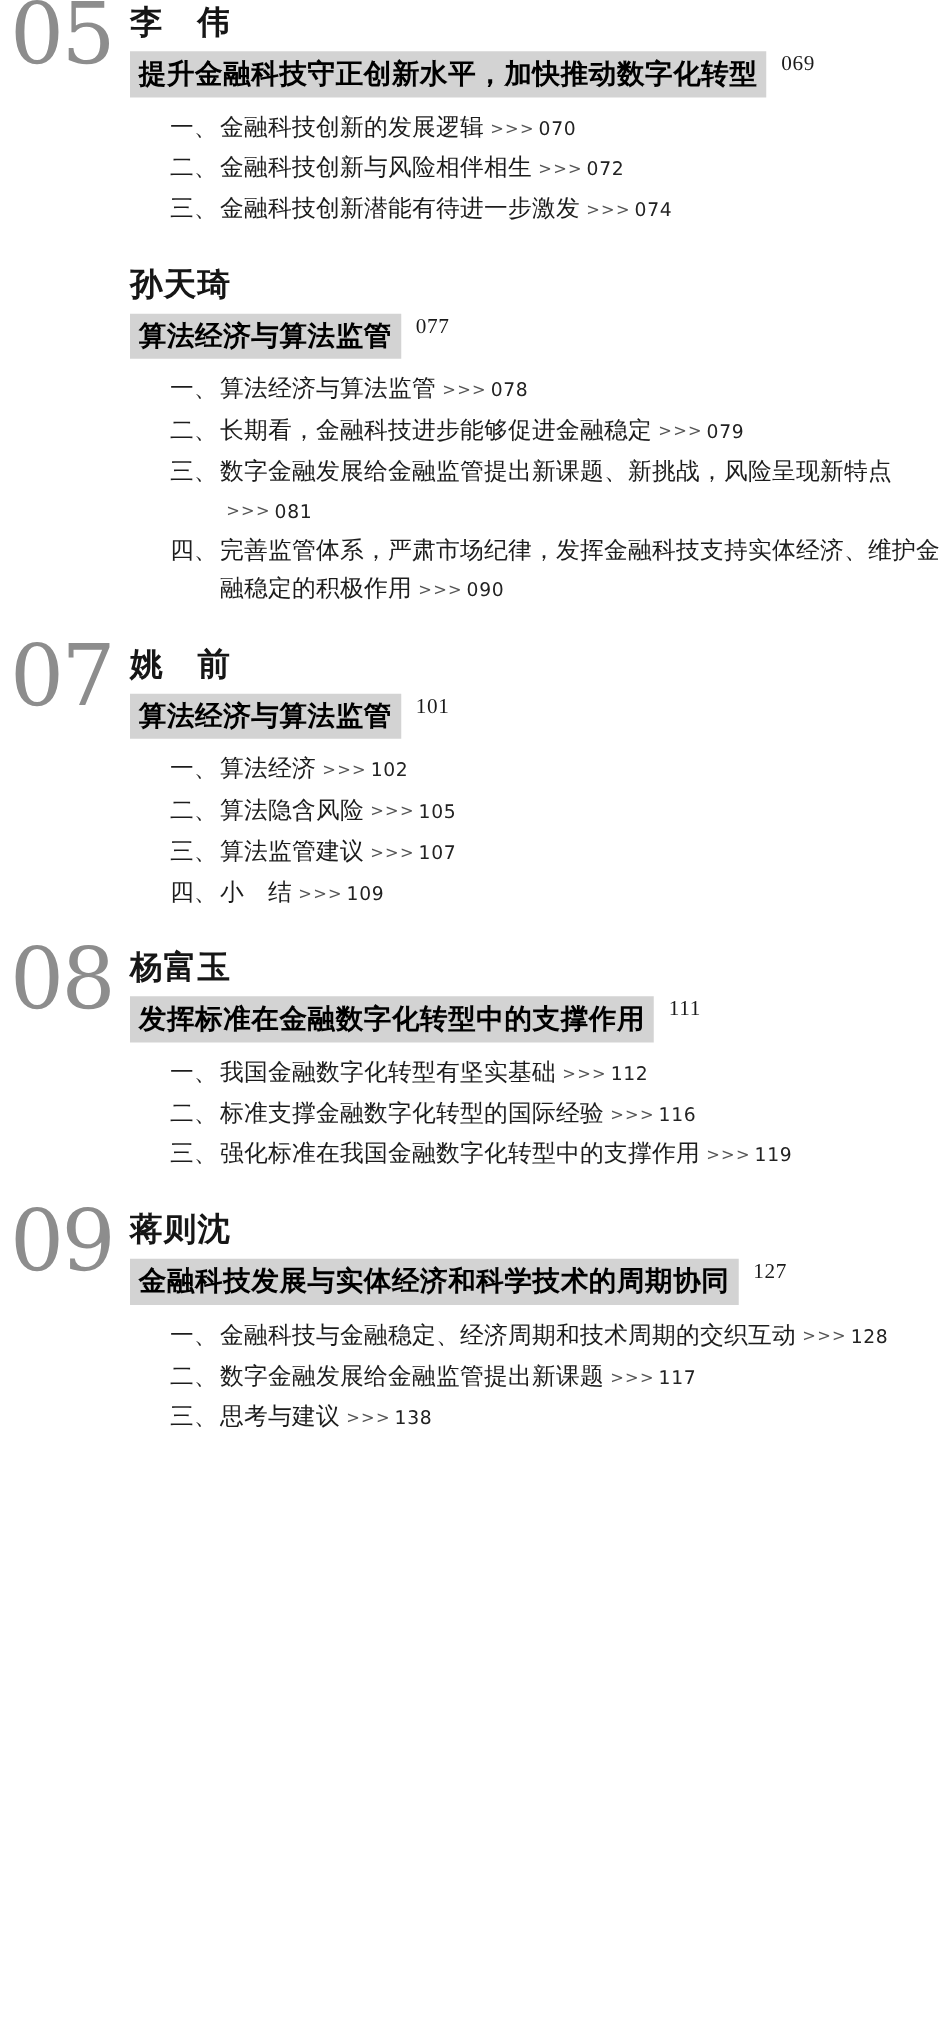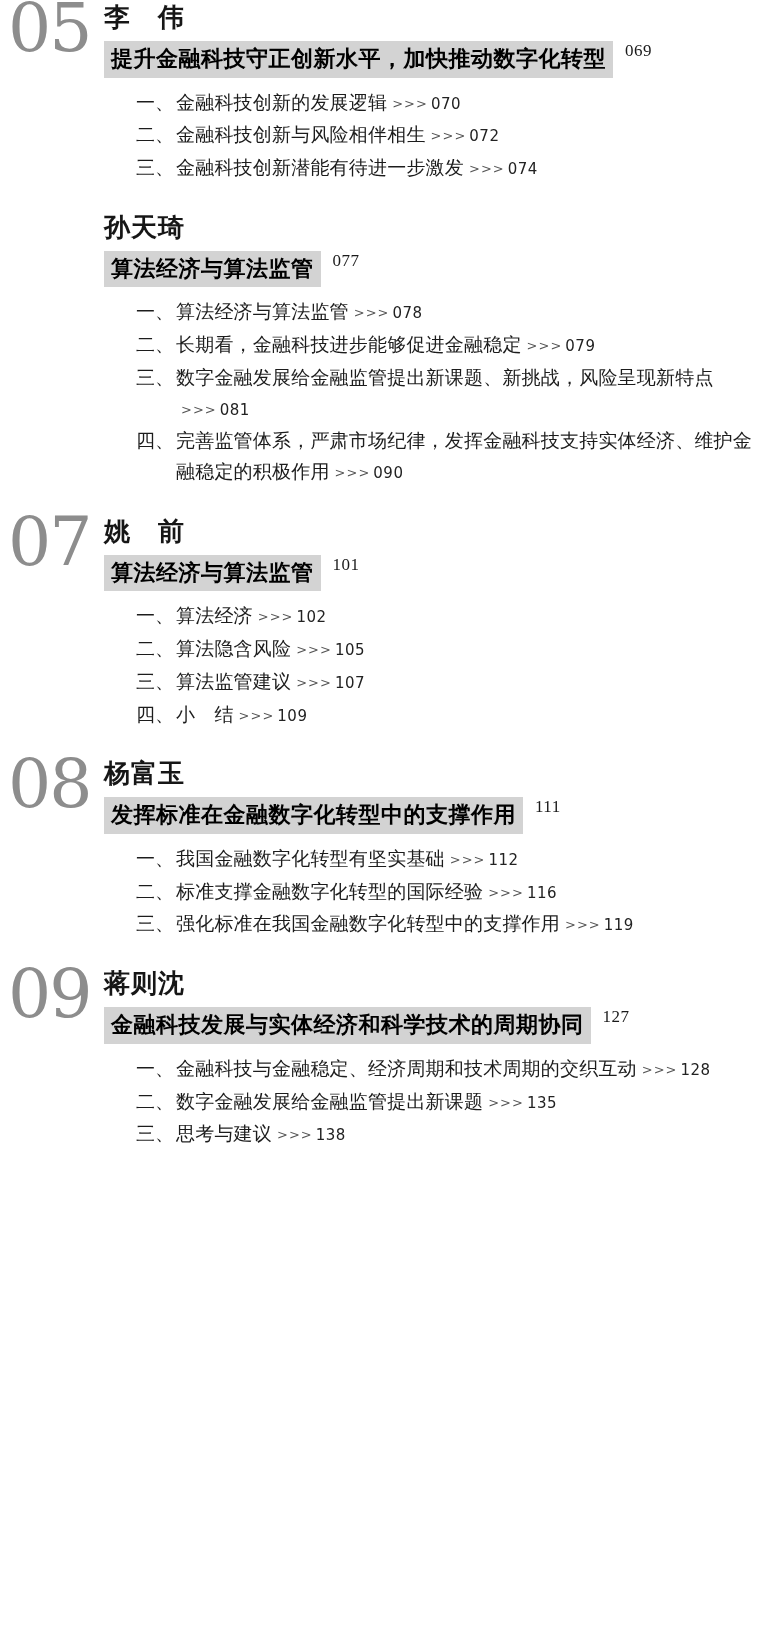--- a/index.html
+++ b/index.html
@@ -213,21 +213,21 @@
           <span class="title">金融科技发展与实体经济和科学技术的周期协同</span>
           <span class="title-page">127</span>
         </div>
         <div class="subs">
           <div class="sub">
             <span class="sub-idx">一、</span>
             <span class="sub-body"><span class="sub-text">金融科技与金融稳定、经济周期和技术周期的交织互动</span><span class="arrows">&gt;&gt;&gt;</span><span class="pg">128</span></span>
           </div>
           <div class="sub">
             <span class="sub-idx">二、</span>
-            <span class="sub-body"><span class="sub-text">数字金融发展给金融监管提出新课题</span><span class="arrows">&gt;&gt;&gt;</span><span class="pg">135</span></span>
+            <span class="sub-body"><span class="sub-text">数字金融发展给金融监管提出新课题</span><span class="arrows">&gt;&gt;&gt;</span><span class="pg">117</span></span>
           </div>
           <div class="sub">
             <span class="sub-idx">三、</span>
             <span class="sub-body"><span class="sub-text">思考与建议</span><span class="arrows">&gt;&gt;&gt;</span><span class="pg">138</span></span>
           </div>
         </div>
       </div>
     </div>
 </div>
 

